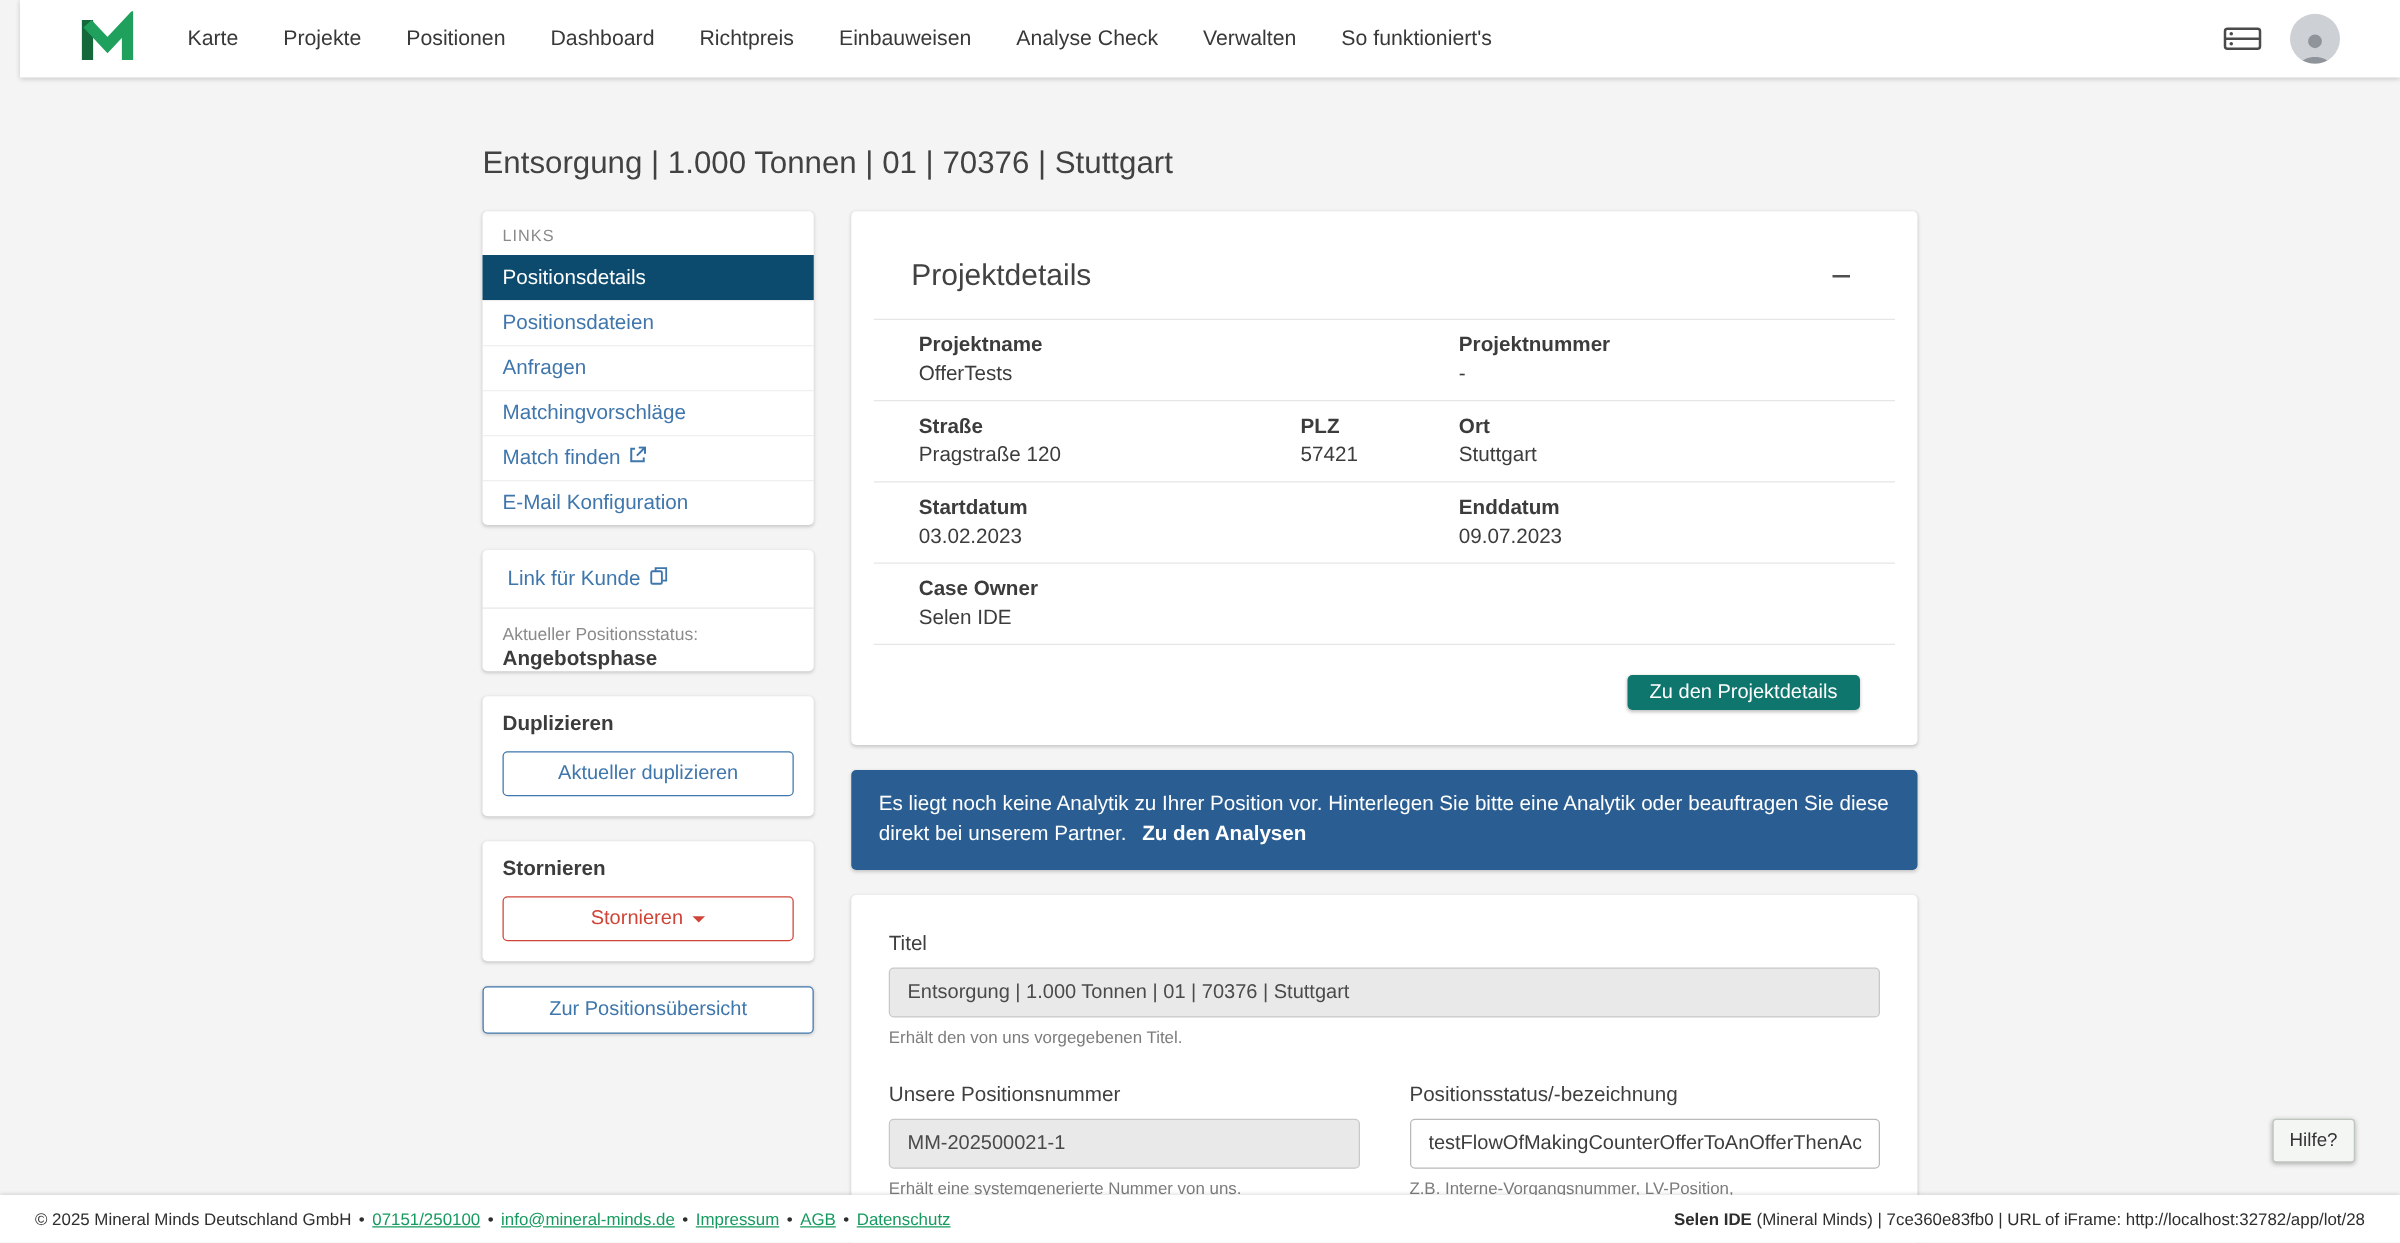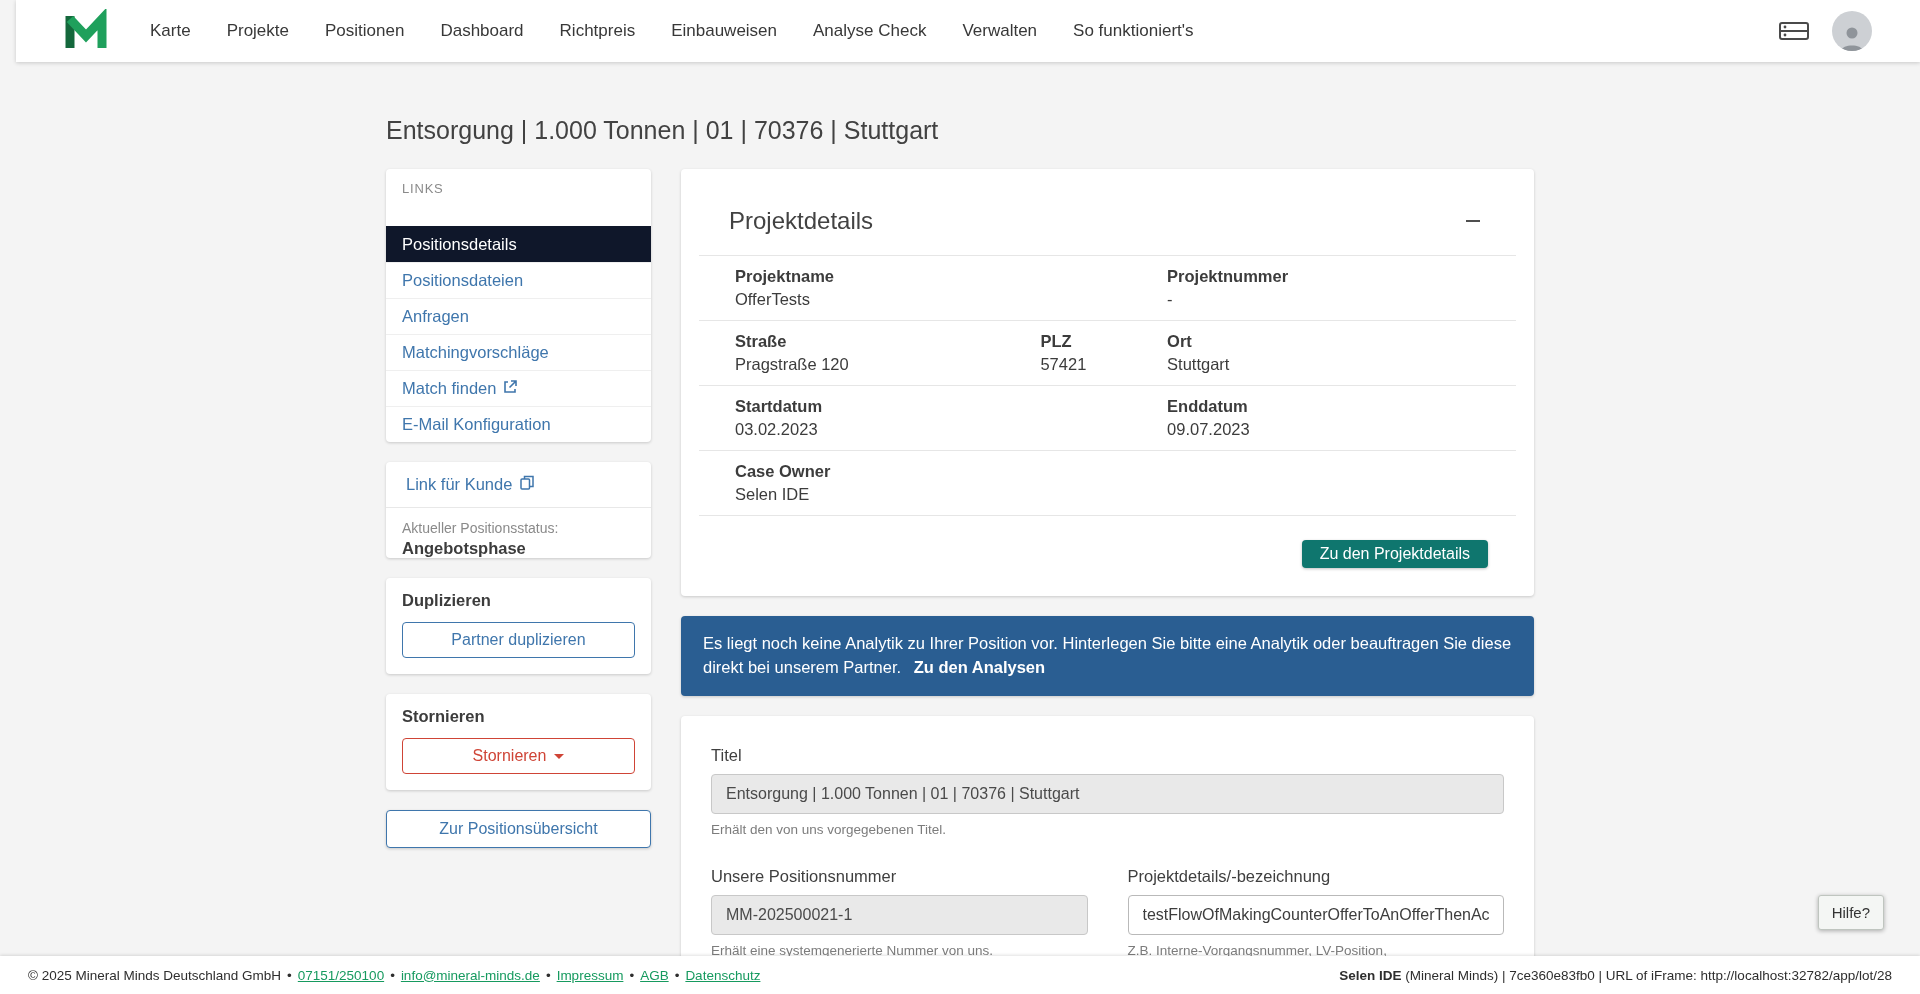--- a/index.html
+++ b/index.html
@@ -75,24 +75,23 @@
     align-items: center;
     gap: 7px;
     padding: 8px 16px;
     font-size: 16.5px;
     color: #3f76ac;
     text-decoration: none;
     cursor: pointer;
     border-top: 1px solid #efefef;
   }
   .side-item.active {
-    background: #0f172a;
+    background: #0c4a6e;
     color: #ffffff;
     border-top-color: transparent;
-    margin-top: 22px;
   }
   .customer-link {
     display: flex;
     align-items: center;
     gap: 8px;
     padding: 13px 20px;
     font-size: 16.5px;
     color: #3f76ac;
     text-decoration: none;
     cursor: pointer;
@@ -353,21 +352,21 @@
               <path d="M4.5 4 V1.5 H13 V11.5 H10" fill="none" stroke="#3f76ac" stroke-width="1.5"></path>
             </svg>
           </span>
         </a>
         <div class="status-label">Aktueller Positionsstatus:</div>
         <div class="status-value">Angebotsphase</div>
       </div>
 
       <div class="card action-card">
         <div class="action-header">Duplizieren</div>
-        <button class="btn-outline-blue">Partner duplizieren</button>
+        <button class="btn-outline-blue">Aktueller duplizieren</button>
       </div>
 
       <div class="card action-card">
         <div class="action-header">Stornieren</div>
         <button class="btn-outline-red">
           <span>Stornieren</span>
           <span class="caret-down"></span>
         </button>
       </div>
 
@@ -442,21 +441,21 @@
           <div class="helper">Erhält den von uns vorgegebenen Titel.</div>
         </div>
 
         <div class="form-row-2">
           <div class="field-group">
             <label class="field-label">Unsere Positionsnummer</label>
             <input class="text-input disabled" disabled="" value="MM-202500021-1" style="">
             <div class="helper">Erhält eine systemgenerierte Nummer von uns.</div>
           </div>
           <div class="field-group">
-            <label class="field-label">Projektdetails/-bezeichnung</label>
+            <label class="field-label">Positionsstatus/-bezeichnung</label>
             <input class="text-input" value="testFlowOfMakingCounterOfferToAnOfferThenAccepting" style="">
             <div class="helper">Z.B. Interne-Vorgangsnummer, LV-Position, Probenbezeichnung</div>
           </div>
         </div>
 
       </div>
 
     </section>
   </div>
 </main>

